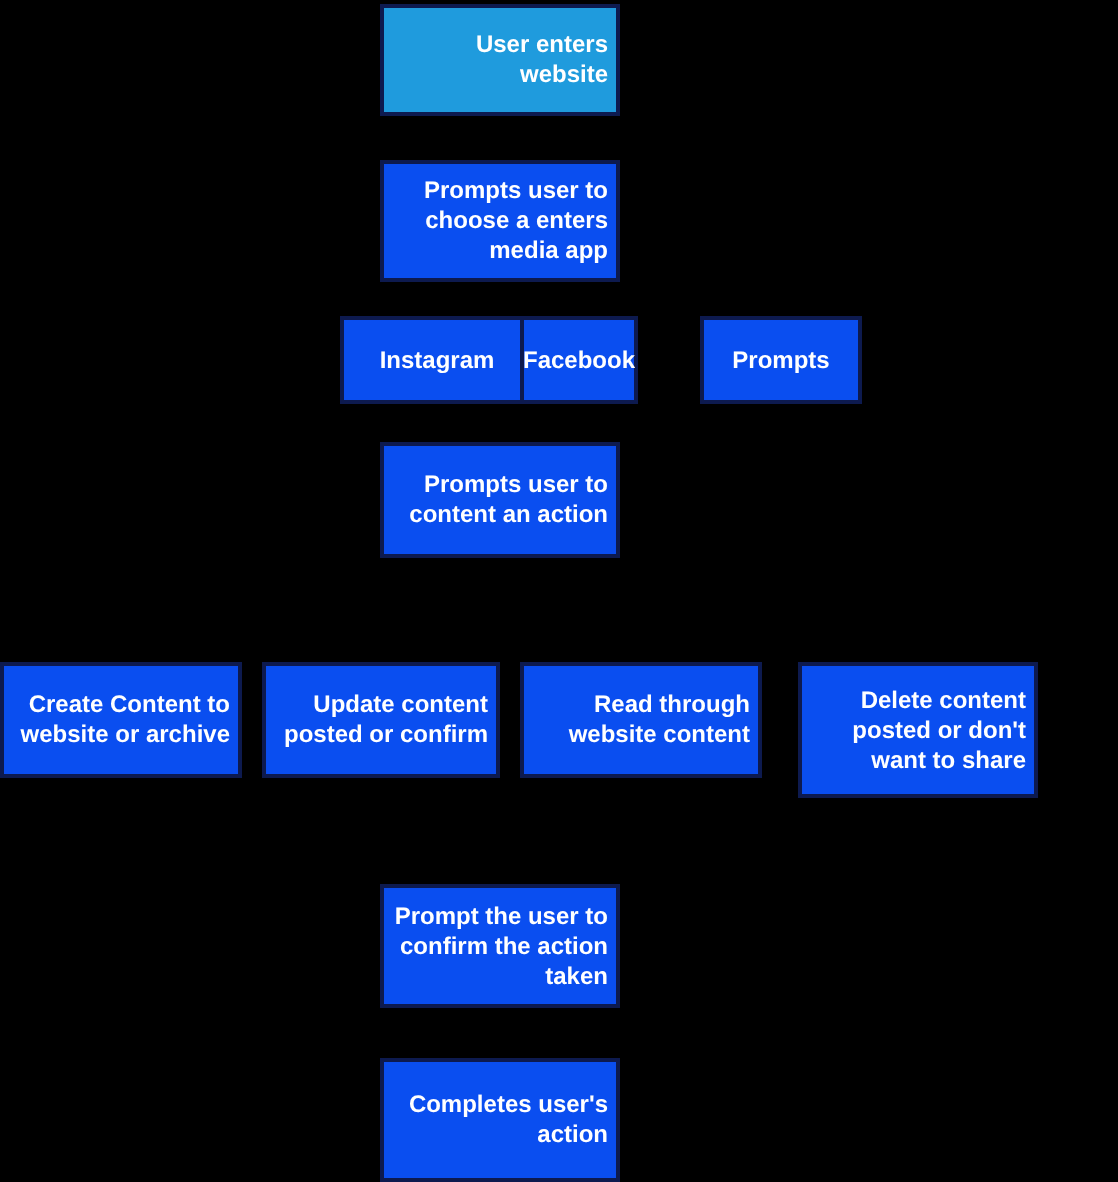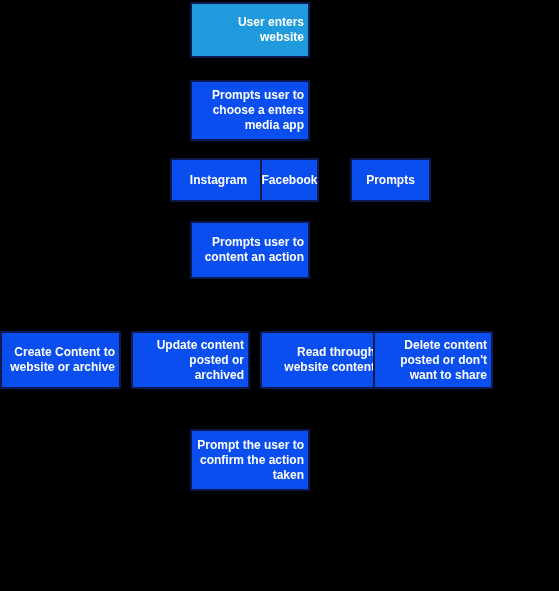--- a/index.html
+++ b/index.html
@@ -60,24 +60,24 @@
   .n-facebook   { left: 260px; top: 158px; width: 59px;  height: 44px; }
   .n-linkedin   { left: 350px; top: 158px; width: 81px;  height: 44px; }
 
   
   .n-prompt2    { left: 190px; top: 221px; width: 120px; height: 58px; }
 
   
   .n-create     { left: 0px;   top: 331px; width: 121px; height: 58px; }
   .n-update     { left: 131px; top: 331px; width: 119px; height: 58px; }
   .n-read       { left: 260px; top: 331px; width: 121px; height: 58px; }
-  .n-delete     { left: 373px; top: 331px; width: 120px; height: 58px; }
+  .n-delete     { left: 399px; top: 331px; width: 120px; height: 68px; }
 
   
-  .n-confirm    { left: 190px; top: 429px; width: 120px; height: 62px; }
+  .n-confirm    { left: 190px; top: 442px; width: 120px; height: 62px; }
 
   
   .n-complete   { left: 190px; top: 529px; width: 120px; height: 62px; }
 </style>
 </head>
 <body>
 
 <div class="canvas">
 
   <div class="node entry n-entry">User enters website</div>
@@ -88,22 +88,23 @@
   <div class="node n-instagram">Instagram</div>
 
   <div class="node n-facebook">Facebook</div>
 
   <div class="node n-linkedin">Prompts</div>
 
   <div class="node n-prompt2">Prompts user to content an action</div>
 
   <div class="node n-create">Create Content to website or archive</div>
 
-  <div class="node n-update">Update content posted or archived</div>
+  <div class="node n-update">Update content posted or confirm</div>
 
   <div class="node n-read">Read through website content</div>
 
   <div class="node n-delete">Delete content posted or don't want to share</div>
 
   <div class="node n-confirm">Prompt the user to confirm the action taken</div>
 
+  <div class="node n-complete">Completes user's action</div>
 
 </div>
 
 </body></html>

